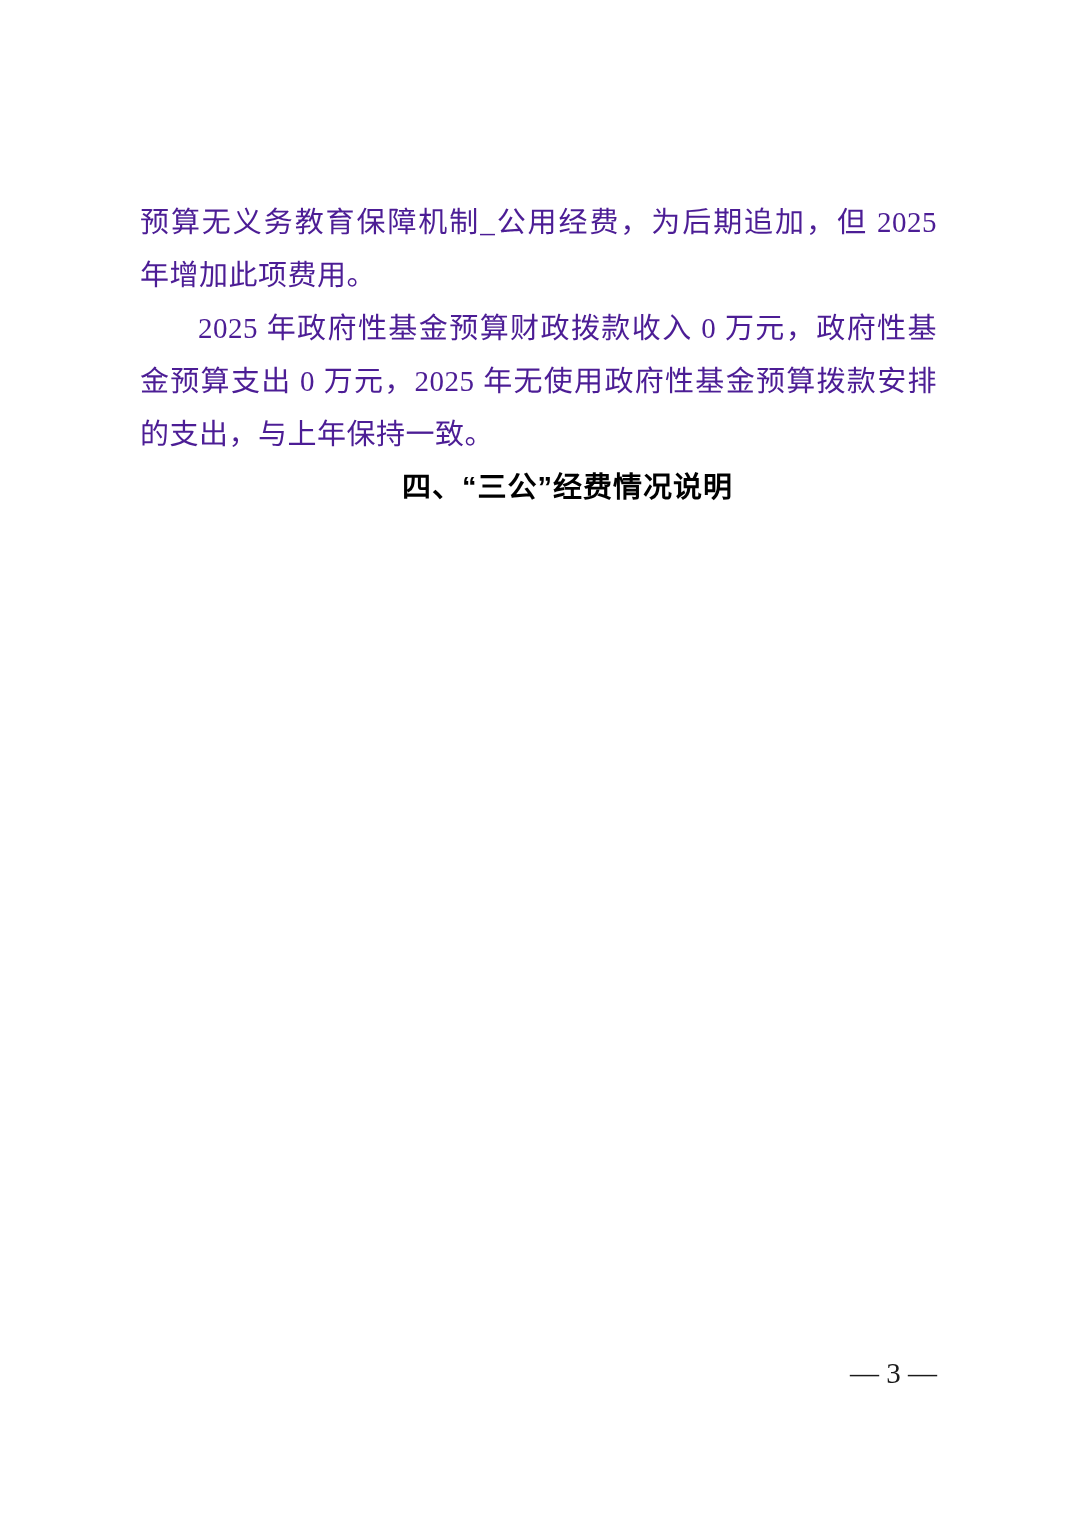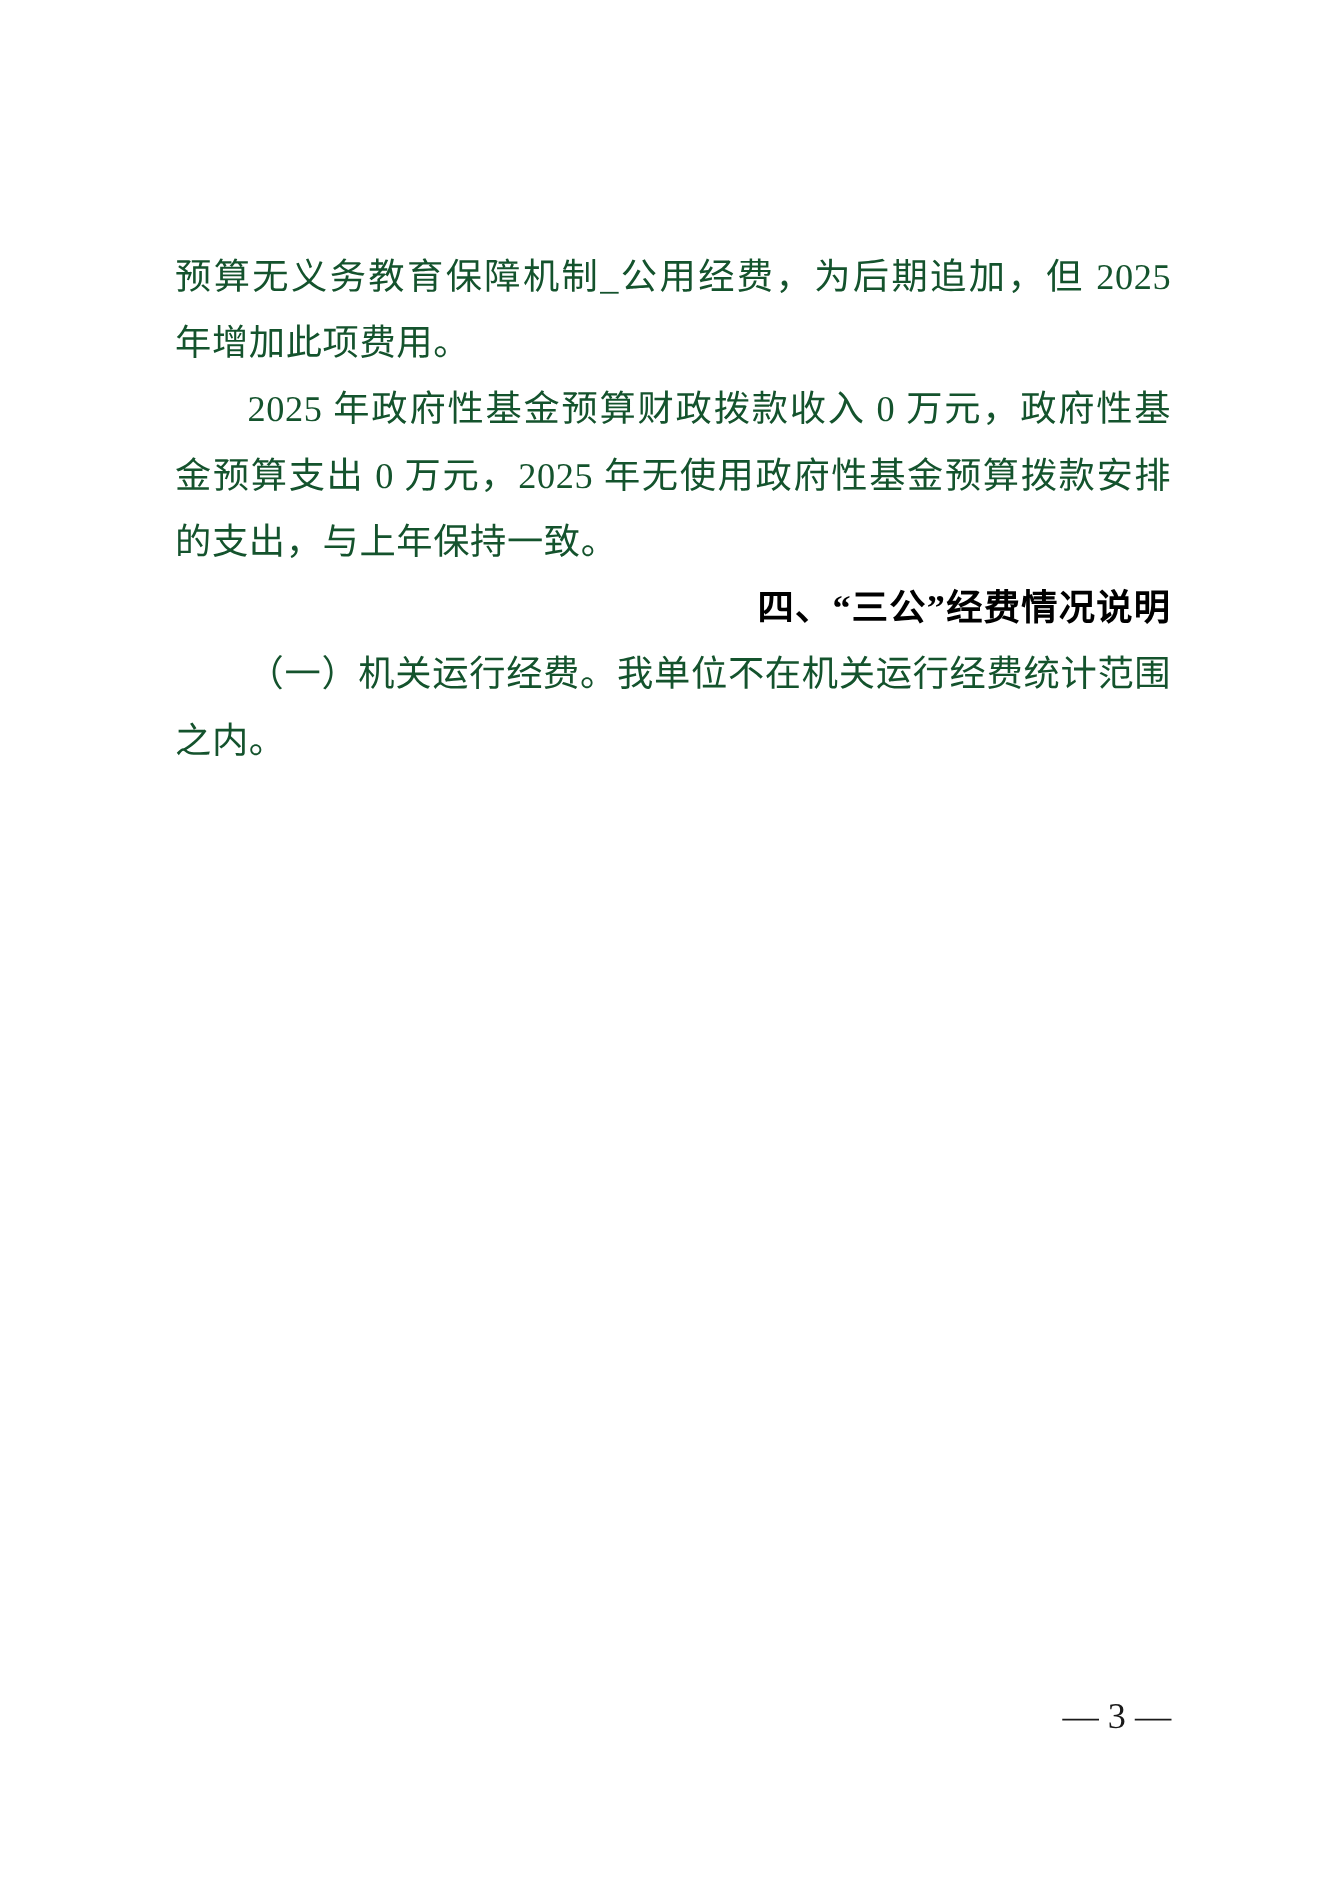--- a/index.html
+++ b/index.html
@@ -22,30 +22,30 @@
       width: 797px;
     }
     .para {
       margin: 0;
       padding: 0;
       font-family: "Liberation Serif", "DejaVu Serif", serif;
       font-size: 29px;
       line-height: 53px;
       text-align: justify;
       letter-spacing: 0.5px;
-      color: #14532d;
+      color: #4c1d95;
     }
     .para.indent {
       text-indent: 2em;
     }
     .para.heading {
-      font-family: Liberation Serif, serif;
+      font-family: Liberation Sans, sans-serif;
       font-weight: 700;
       text-indent: 2em;
-      text-align: right;
+      text-align: center;
       letter-spacing: 1px;
       color: #000000;
     }
     .page-footer {
       position: absolute;
       top: 1347px;
       right: 137px;
       font-family: "Liberation Serif", "DejaVu Serif", serif;
       font-size: 29px;
       line-height: 53px;
@@ -53,17 +53,16 @@
     }
   </style>
 </head>
 <body>
 
 <div class="page">
   <div class="doc-body">
     <p class="para">预算无义务教育保障机制_公用经费，为后期追加，但 2025 年增加此项费用。</p>
     <p class="para indent">2025 年政府性基金预算财政拨款收入 0 万元，政府性基金预算支出 0 万元，2025 年无使用政府性基金预算拨款安排的支出，与上年保持一致。</p>
     <p class="para heading">四、“三公”经费情况说明</p>
-    <p class="para indent">（一）机关运行经费。我单位不在机关运行经费统计范围之内。</p>
   </div>
 
   <div class="page-footer">— 3 —</div>
 </div>
 
 </body></html>

